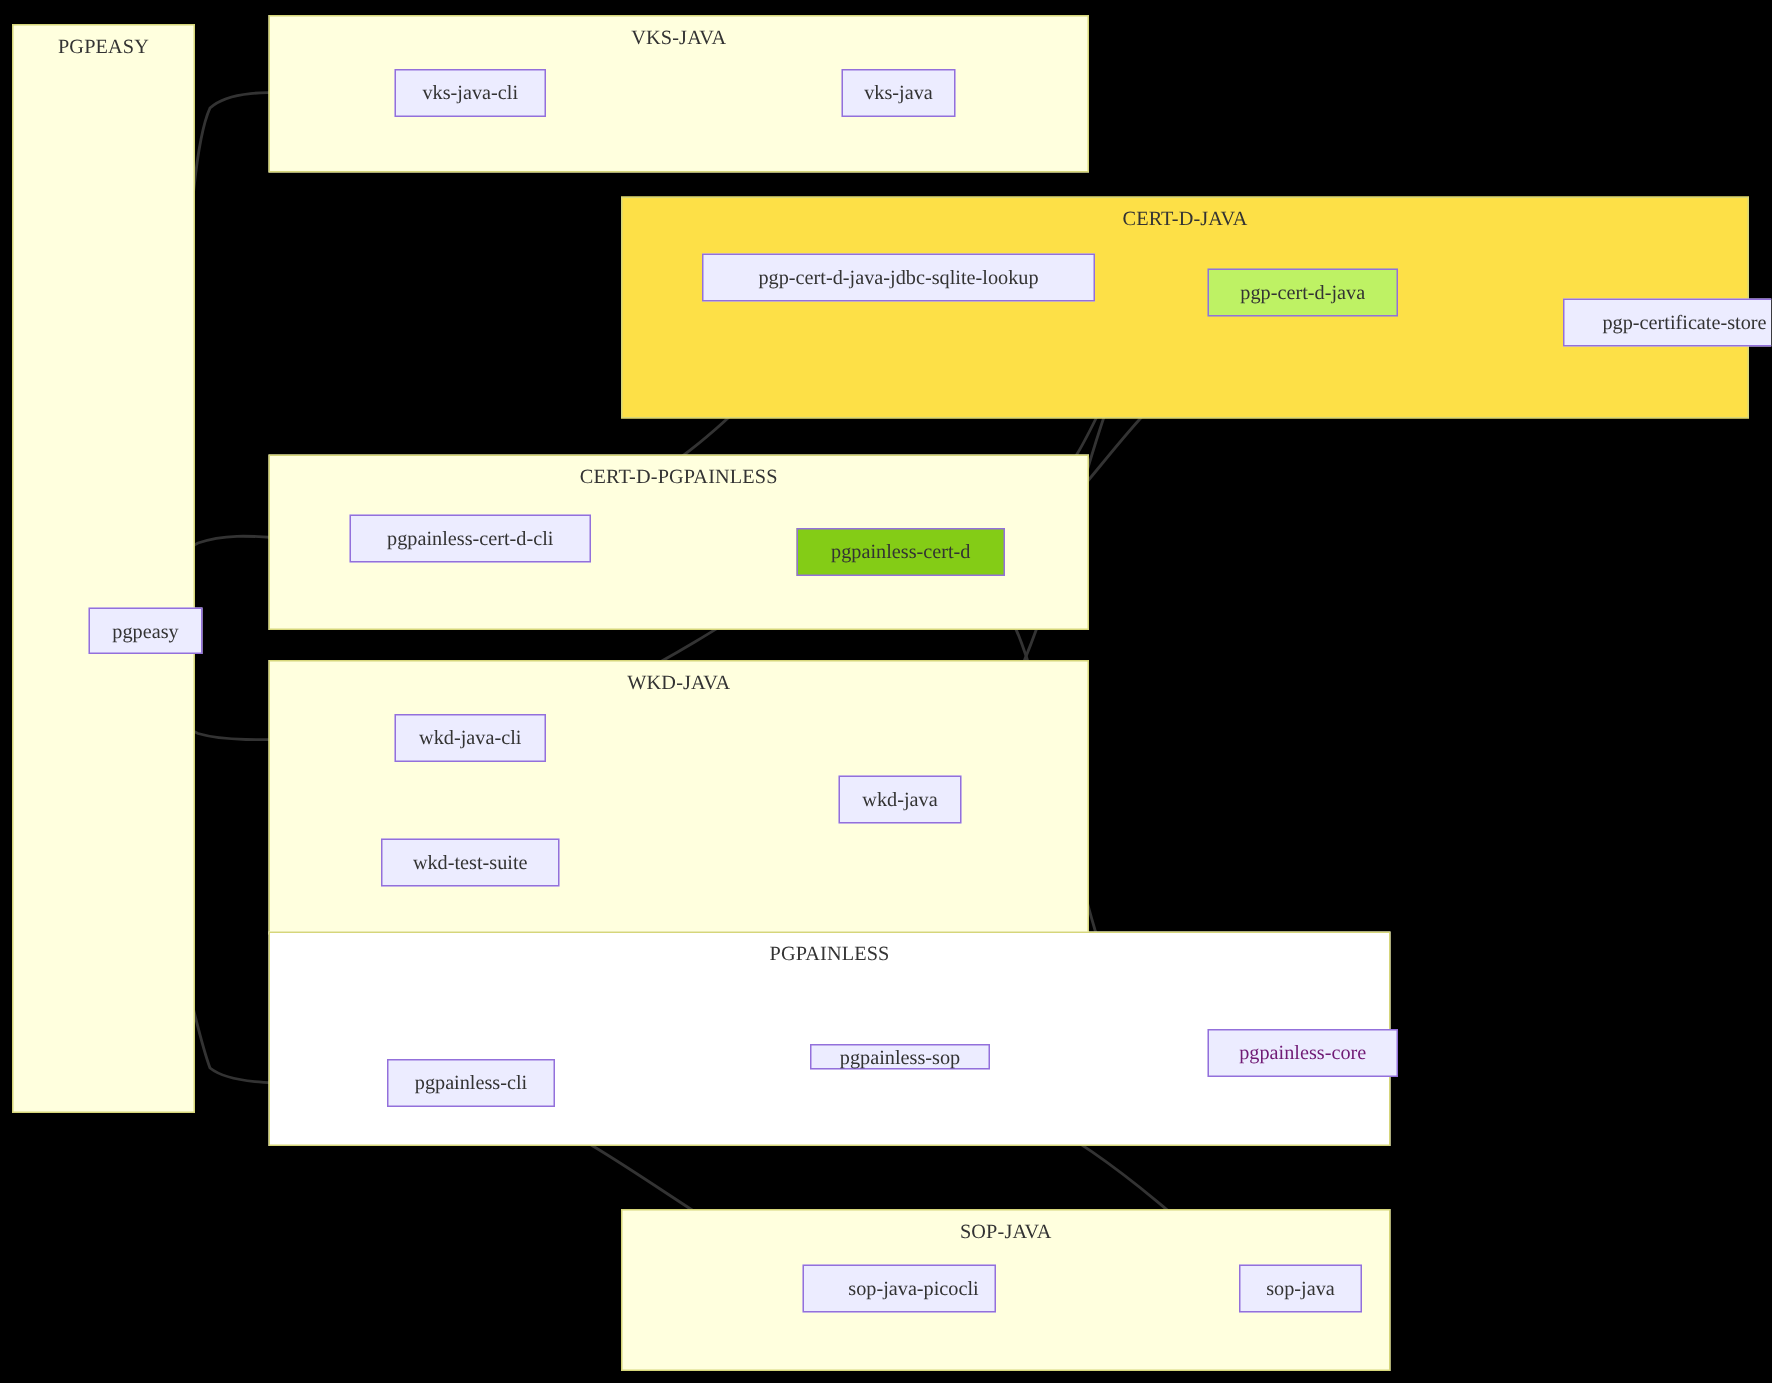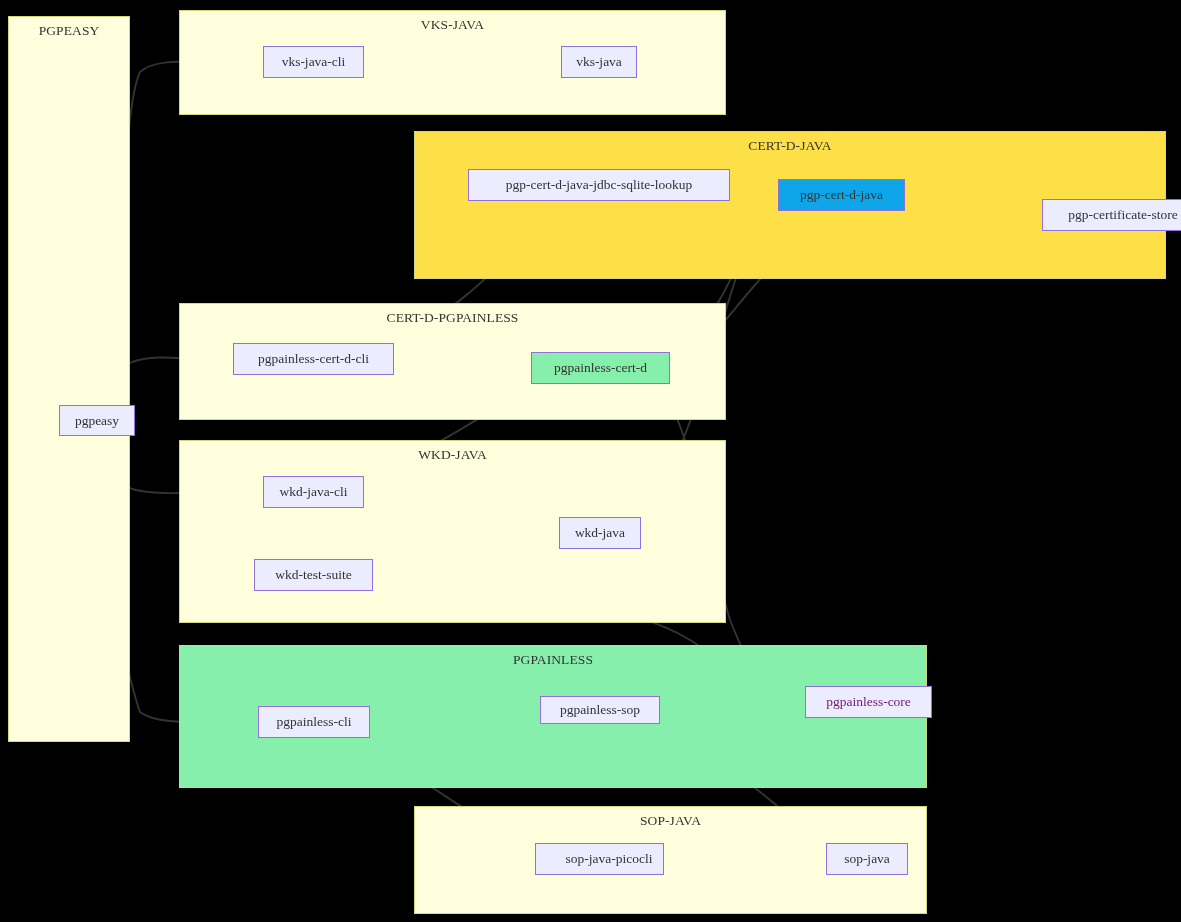--- a/index.html
+++ b/index.html
@@ -97,65 +97,65 @@
       </div>
       <div class="cluster" style="left: 414px; top: 131px; width: 752px; height: 148px; background: #fde047; border-color: rgb(214, 214, 122);">
         <div class="cluster-label" style="color: rgb(51, 51, 51);">CERT-D-JAVA</div>
       </div>
       <div class="cluster" style="left: 179px; top: 303px; width: 547px; height: 117px; background: rgb(255, 255, 222); border-color: rgb(214, 214, 122);">
         <div class="cluster-label" style="color: rgb(51, 51, 51);">CERT-D-PGPAINLESS</div>
       </div>
       <div class="cluster" style="left: 179px; top: 440px; width: 547px; height: 183px; background: rgb(255, 255, 222); border-color: rgb(214, 214, 122);">
         <div class="cluster-label" style="color: rgb(51, 51, 51);">WKD-JAVA</div>
       </div>
-      <div class="cluster" style="left: 179px; top: 645px; width: 748px; height: 143px; background: #86efac; border-color: rgb(214, 214, 122);">
+      <div class="cluster" style="left: 179px; top: 621px; width: 748px; height: 143px; background: #ffffff; border-color: rgb(214, 214, 122);">
         <div class="cluster-label" style="color: rgb(51, 51, 51);">PGPAINLESS</div>
       </div>
       <div class="cluster" style="left: 414px; top: 806px; width: 513px; height: 108px; background: rgb(255, 255, 222); border-color: rgb(214, 214, 122);">
         <div class="cluster-label" style="color: rgb(51, 51, 51);">SOP-JAVA</div>
       </div>
     </div>
   <div id="nodes-layer">
       <div class="node" style="left: 30px; top: 405px; width: 76px; height: 31px; background: rgb(236, 236, 255); border-color: rgb(147, 112, 219);">
         <span style="color: rgb(51, 51, 51);">pgpeasy</span>
       </div>
       <div class="node" style="left: 234px; top: 46px; width: 101px; height: 32px; background: rgb(236, 236, 255); border-color: rgb(147, 112, 219);">
         <span style="color: rgb(51, 51, 51);">vks-java-cli</span>
       </div>
       <div class="node" style="left: 532px; top: 46px; width: 76px; height: 32px; background: rgb(236, 236, 255); border-color: rgb(147, 112, 219);">
         <span style="color: rgb(51, 51, 51);">vks-java</span>
       </div>
       <div class="node" style="left: 439px; top: 169px; width: 262px; height: 32px; background: rgb(236, 236, 255); border-color: rgb(147, 112, 219);">
         <span style="color: rgb(51, 51, 51);">pgp-cert-d-java-jdbc-sqlite-lookup</span>
       </div>
-      <div class="node" style="left: 749px; top: 179px; width: 127px; height: 32px; background: #0ea5e9; border-color: rgb(147, 112, 219); text-align: center;">
+      <div class="node" style="left: 776px; top: 179px; width: 127px; height: 32px; background: #bef264; border-color: rgb(147, 112, 219); text-align: center;">
         <span style="color: rgb(51, 51, 51);">pgp-cert-d-java</span>
       </div>
       <div class="node" style="left: 1013px; top: 199px; width: 162px; height: 32px; background: rgb(236, 236, 255); border-color: rgb(147, 112, 219);">
         <span style="color: rgb(51, 51, 51);">pgp-certificate-store</span>
       </div>
       <div class="node" style="left: 204px; top: 343px; width: 161px; height: 32px; background: rgb(236, 236, 255); border-color: rgb(147, 112, 219);">
         <span style="color: rgb(51, 51, 51);">pgpainless-cert-d-cli</span>
       </div>
-      <div class="node" style="left: 502px; top: 352px; width: 139px; height: 32px; background: #86efac; border-color: rgb(147, 112, 219);">
+      <div class="node" style="left: 502px; top: 352px; width: 139px; height: 32px; background: #84cc16; border-color: rgb(147, 112, 219);">
         <span style="color: rgb(51, 51, 51);">pgpainless-cert-d</span>
       </div>
       <div class="node" style="left: 234px; top: 476px; width: 101px; height: 32px; background: rgb(236, 236, 255); border-color: rgb(147, 112, 219);">
         <span style="color: rgb(51, 51, 51);">wkd-java-cli</span>
       </div>
       <div class="node" style="left: 530px; top: 517px; width: 82px; height: 32px; background: rgb(236, 236, 255); border-color: rgb(147, 112, 219);">
         <span style="color: rgb(51, 51, 51);">wkd-java</span>
       </div>
       <div class="node" style="left: 225px; top: 559px; width: 119px; height: 32px; background: rgb(236, 236, 255); border-color: rgb(147, 112, 219);">
         <span style="color: rgb(51, 51, 51);">wkd-test-suite</span>
       </div>
       <div class="node" style="left: 229px; top: 706px; width: 112px; height: 32px; background: rgb(236, 236, 255); border-color: rgb(147, 112, 219);">
         <span style="color: rgb(51, 51, 51);">pgpainless-cli</span>
       </div>
-      <div class="node" style="left: 511px; top: 696px; width: 120px; height: 28px; background: rgb(236, 236, 255); border-color: rgb(147, 112, 219);">
+      <div class="node" style="left: 511px; top: 696px; width: 120px; height: 17px; background: rgb(236, 236, 255); border-color: rgb(147, 112, 219);">
         <span style="color: rgb(51, 51, 51);">pgpainless-sop</span>
       </div>
       <div class="node" style="left: 776px; top: 686px; width: 127px; height: 32px; background: rgb(236, 236, 255); border-color: rgb(147, 112, 219);">
         <span style="color: #701a75;">pgpainless-core</span>
       </div>
       <div class="node" style="left: 506px; top: 843px; width: 129px; height: 32px; background: rgb(236, 236, 255); border-color: rgb(147, 112, 219); padding-left: 29px;">
         <span style="color: rgb(51, 51, 51);">sop-java-picocli</span>
       </div>
       <div class="node" style="left: 797px; top: 843px; width: 82px; height: 32px; background: rgb(236, 236, 255); border-color: rgb(147, 112, 219);">
         <span style="color: rgb(51, 51, 51);">sop-java</span>

